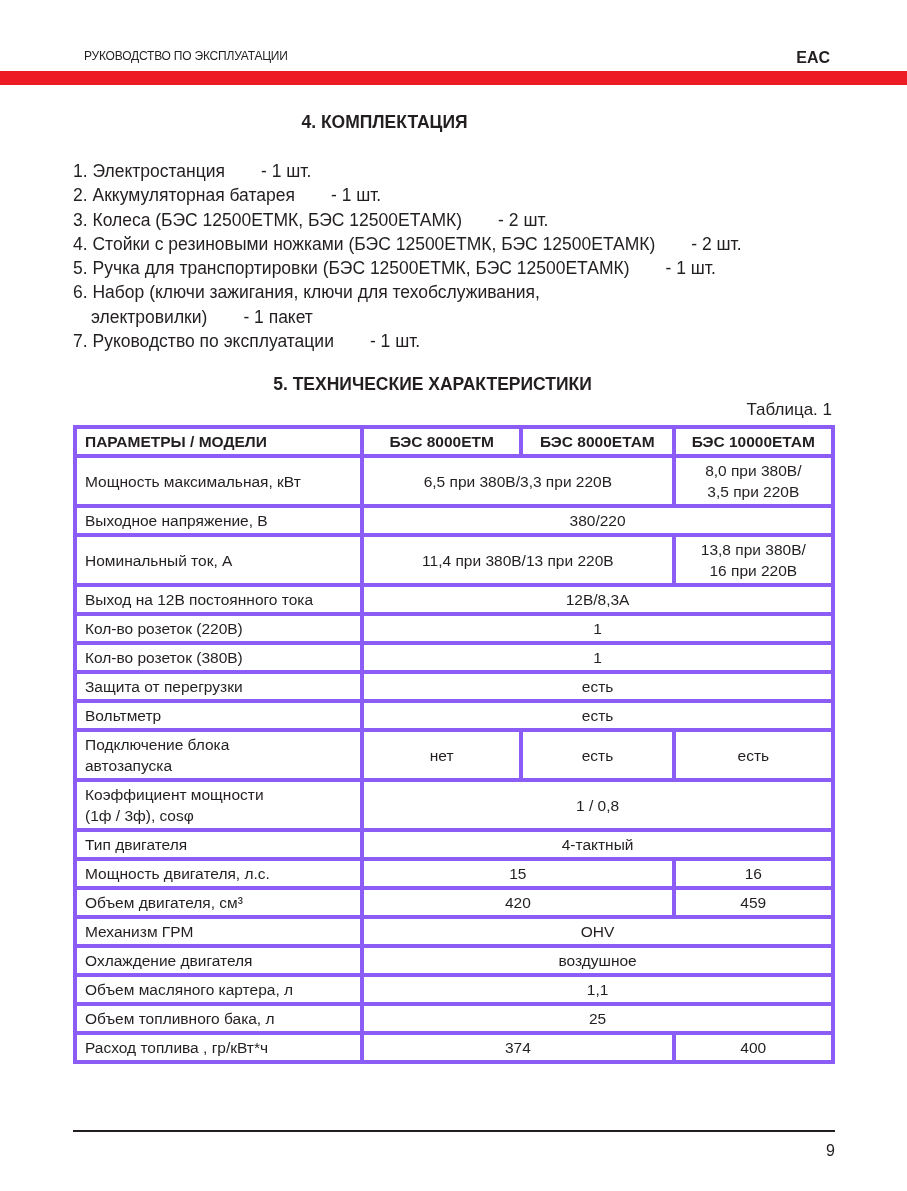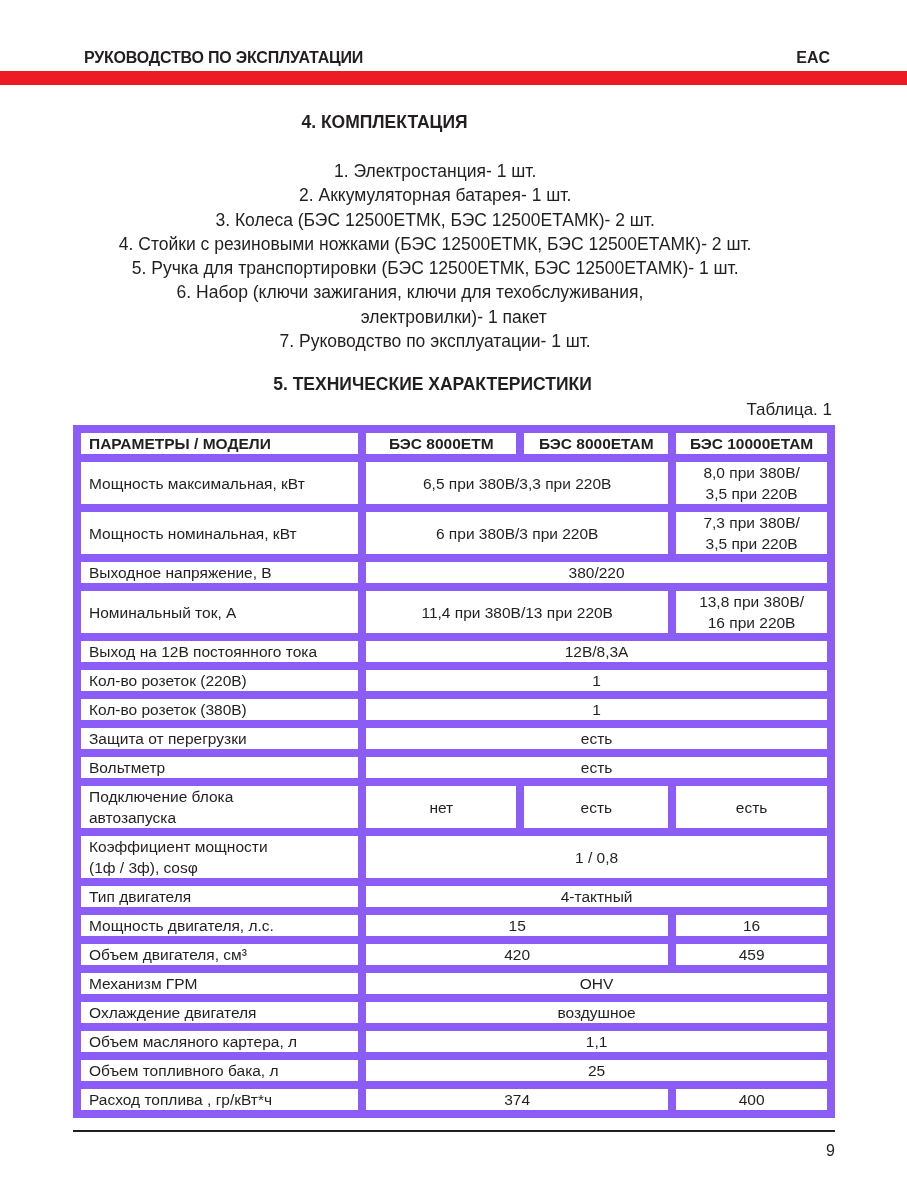--- a/index.html
+++ b/index.html
@@ -1,35 +1,35 @@
 <!DOCTYPE html>
 <html><head>
 <meta charset="utf-8">
 <style>
   * { box-sizing: border-box; margin: 0; padding: 0; }
   html, body { width: 907px; height: 1191px; background: #ffffff; overflow: hidden; }
   body { position: relative; font-family: "Liberation Sans", sans-serif; color: #231f20; }
 
-  .hdr-title { position: absolute; left: 84px; top: 49px; font-size: 16px; font-weight: bold; letter-spacing: -0.2px; }
+  .hdr-title { position: absolute; left: 84px; top: 49px; font-size: 12px; font-weight: normal; letter-spacing: -0.2px; }
   .hdr-mark  { position: absolute; right: 77px; top: 49px; font-size: 16px; font-weight: bold; }
   .red-band  { position: absolute; left: 0; top: 71px; width: 907px; height: 14px; background: #ed1c24; }
 
   .sec-title { position: absolute; left: 0; width: 769px; text-align: center; font-size: 17.5px; font-weight: bold; }
   .sec4 { top: 112px; }
   .sec5 { top: 374px; margin-left: 48px; }
 
   .kit { position: absolute; left: 73px; top: 159px; width: 770px; font-size: 17.5px; line-height: 24.3px; }
-  .kit-row { display: flex; justify-content: center; }
+  .kit-row { display: flex; justify-content: flex-start; gap: 36px; }
   .kit-row .qty { width: 96px; text-align: left; }
   .kit-row.sub .txt { padding-left: 18px; }
 
   .tbl-caption { position: absolute; right: 75px; top: 400px; font-size: 17px; margin-left: 31px; }
 
   table.spec { position: absolute; left: 73px; top: 425px; width: 762px; border-collapse: collapse; font-size: 15.5px; }
-  table.spec td, table.spec th { border: 8px solid #8b5cf6; padding: 0 8px; vertical-align: middle; }
+  table.spec td, table.spec th { border: 4px solid #8b5cf6; padding: 0 8px; vertical-align: middle; }
   table.spec th { font-weight: bold; text-align: left; height: 29px; font-size: 15.5px; }
   table.spec th.c { text-align: center; padding: 0 8px; }
   table.spec td.p { text-align: left; }
   table.spec td.v { text-align: center; line-height: 21px; }
   tr.h1 td { height: 29px; }
   tr.h2 td { height: 50px; line-height: 21px; }
   col.c0 { width: 289px; } col.c1 { width: 160px; } col.c2 { width: 153px; } col.c3 { width: 160px; }
 
   .footer-rule { position: absolute; left: 73px; top: 1130px; width: 762px; height: 2px; background: #231f20; }
   .page-no { position: absolute; right: 72px; top: 1142px; font-size: 16px; }
@@ -92,25 +92,20 @@
       <tr>
     <th>ПАРАМЕТРЫ / МОДЕЛИ</th>
     <th class="c">БЭС 8000ЕТМ</th>
     <th class="c">БЭС 8000ЕТАМ</th>
     <th class="c">БЭС 10000ЕТАМ</th>
   </tr>
   <tr class="h2">
     <td class="p">Мощность максимальная, кВт</td>
     <td class="v" colspan="2">6,5 при 380В/3,3 при 220В</td>
     <td class="v"><span>8,0 при 380В/</span><br><span>3,5 при 220В</span></td>
-  </tr>
-  <tr class="h2">
-    <td class="p">Мощность номинальная, кВт</td>
-    <td class="v" colspan="2">6 при 380В/3 при 220В</td>
-    <td class="v"><span>7,3 при 380В/</span><br><span>3,5 при 220В</span></td>
   </tr>
   <tr class="h1">
     <td class="p">Выходное напряжение, В</td>
     <td class="v" colspan="3">380/220</td>
   </tr>
   <tr class="h2">
     <td class="p">Номинальный ток, А</td>
     <td class="v" colspan="2">11,4 при 380В/13 при 220В</td>
     <td class="v"><span>13,8 при 380В/</span><br><span>16 при 220В</span></td>
   </tr>

